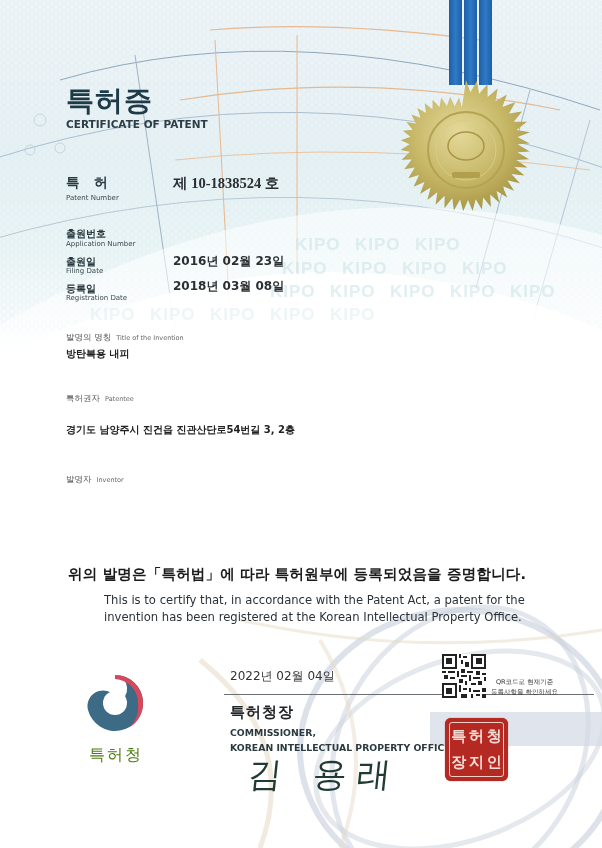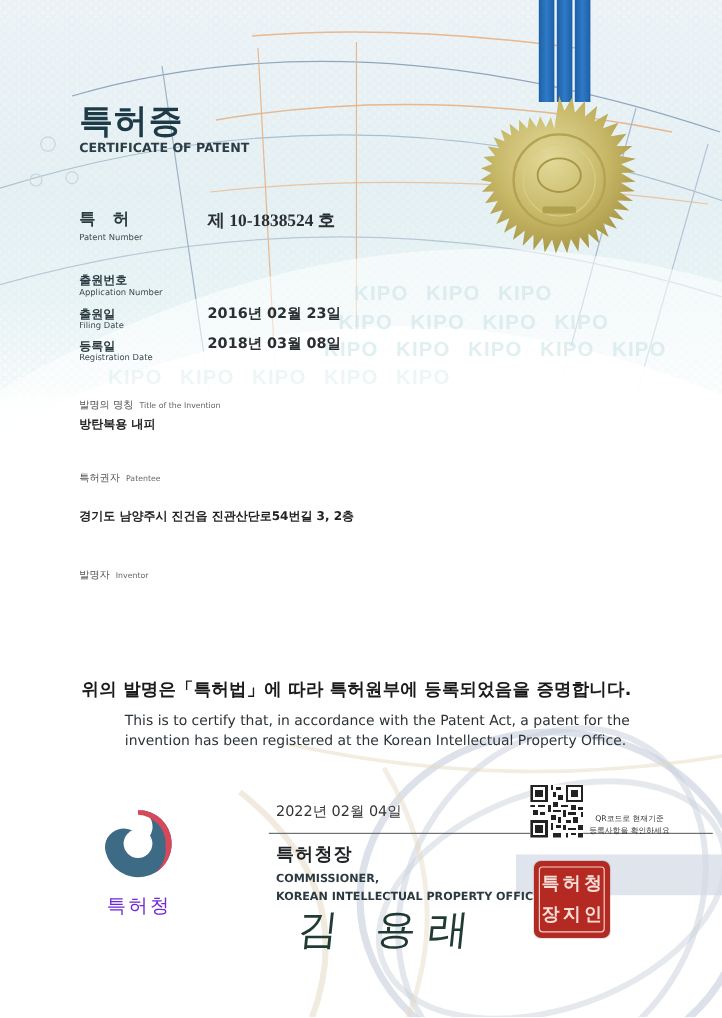--- a/index.html
+++ b/index.html
@@ -38,21 +38,21 @@
   .patent-val { font-size: 14.5px; font-family: Liberation Serif, serif; }
 
   .sec-label { position: absolute; left: 66px; font-size: 8.5px; color: #555; }
   .sec-label .en { font-size: 6.5px; color: #666; margin-left: 5px; }
   .sec-text { position: absolute; left: 66px; font-size: 10px; font-weight: bold; color: #222; }
 
   .cert-ko { position: absolute; left: 68px; top: 565px; font-size: 14.5px; font-weight: bold; color: #1a1a1a; white-space: nowrap; letter-spacing: 0.2px; }
   .cert-en { position: absolute; left: 68px; font-size: 11.6px; font-weight: normal; color: #2a3238; white-space: nowrap; margin-left: 36px; }
 
   .logo { position: absolute; left: 78px; top: 666px; width: 74px; height: 74px; }
-  .logo-ko { position: absolute; left: 66px; top: 745px; width: 100px; text-align: center; font-size: 16px; color: #6d28d9; letter-spacing: 2px; }
+  .logo-ko { position: absolute; left: 66px; top: 745px; width: 100px; text-align: center; font-size: 16px; color: #4d7c0f; letter-spacing: 2px; }
   .logo-en { position: absolute; left: 56px; top: 774px; width: 120px; text-align: center; font-size: 9.5px; color: #333; line-height: 13px; }
 
   .issue-date { position: absolute; left: 230px; top: 668px; font-size: 12px; color: #333; }
   .rule { position: absolute; left: 224px; top: 694px; width: 370px; height: 1px; background: #6a7073; }
   .qr { position: absolute; left: 442px; top: 654px; width: 44px; height: 44px; background: #fff; }
   .qr-note { position: absolute; left: 491px; top: 677px; font-size: 6.5px; color: #333; line-height: 10px; text-align: center; }
 
   .commissioner-ko { position: absolute; left: 230px; top: 703px; font-size: 15px; font-weight: bold; color: #1f2326; letter-spacing: 1px; }
   .commissioner-en1 { position: absolute; left: 230px; top: 727px; font-size: 9.3px; font-weight: bold; color: #2a3a3f; }
   .commissioner-en2 { position: absolute; left: 230px; top: 742px; font-size: 9.3px; font-weight: bold; color: #2a3a3f; white-space: nowrap; }

